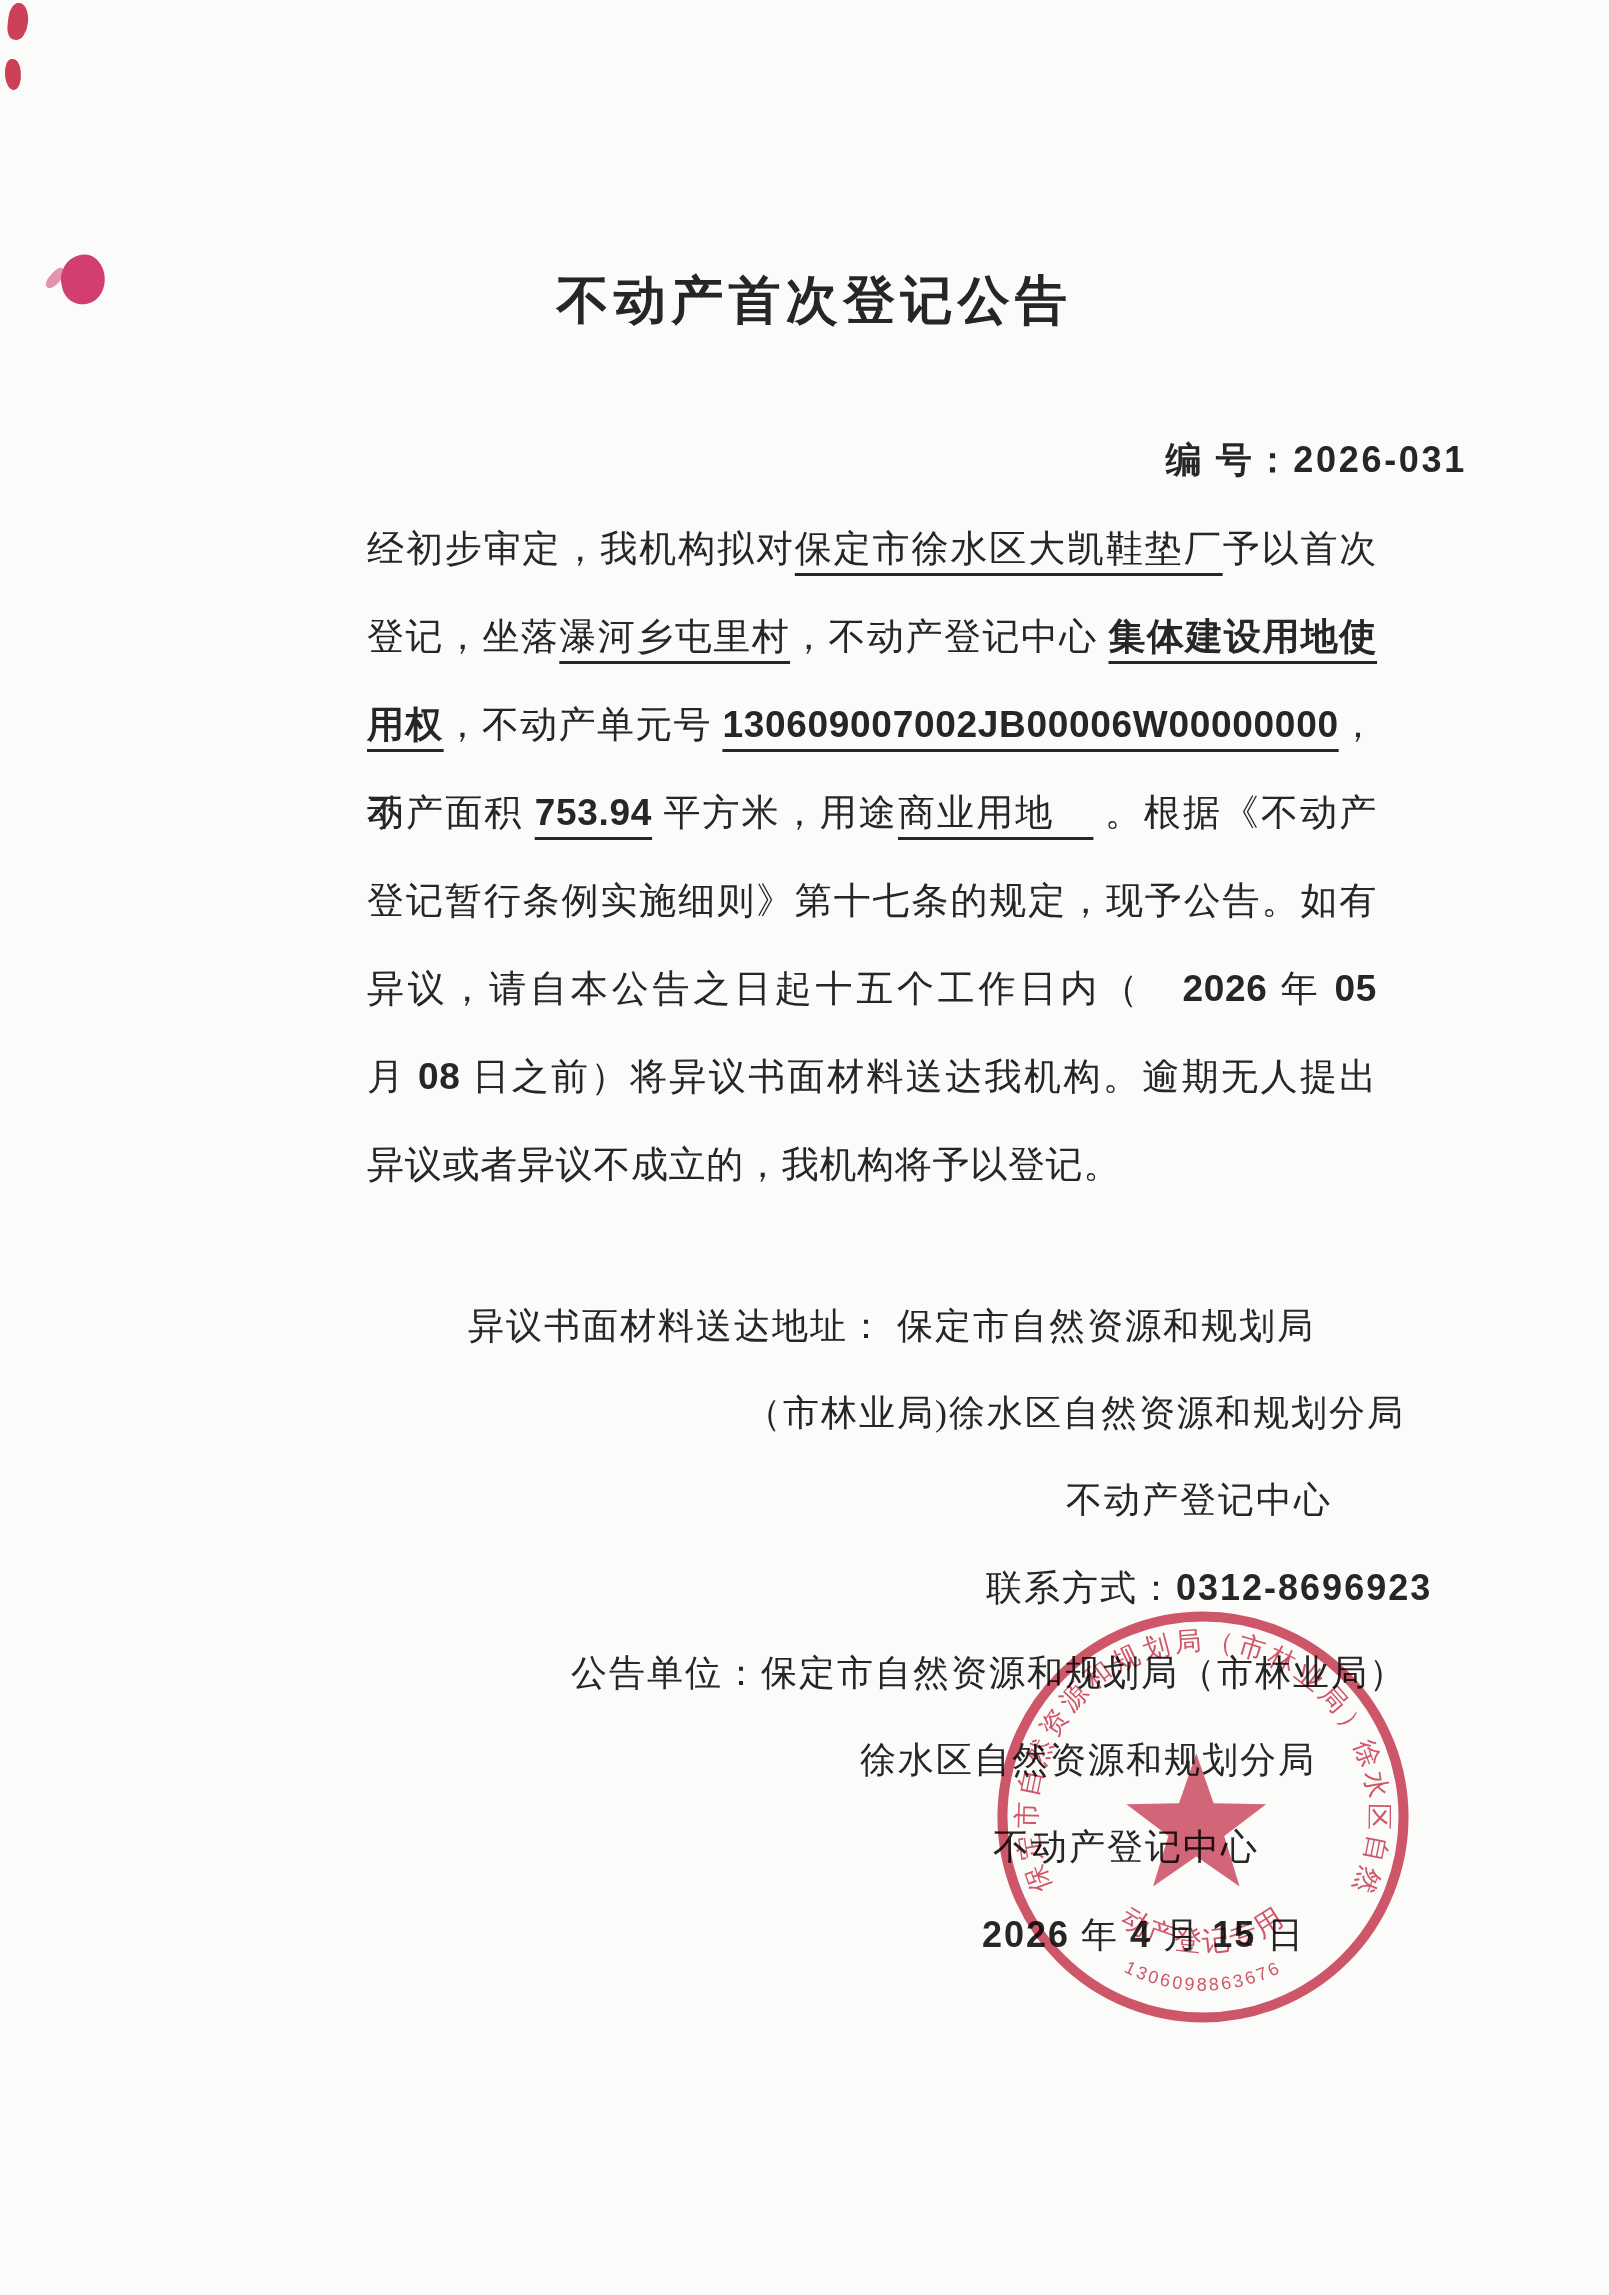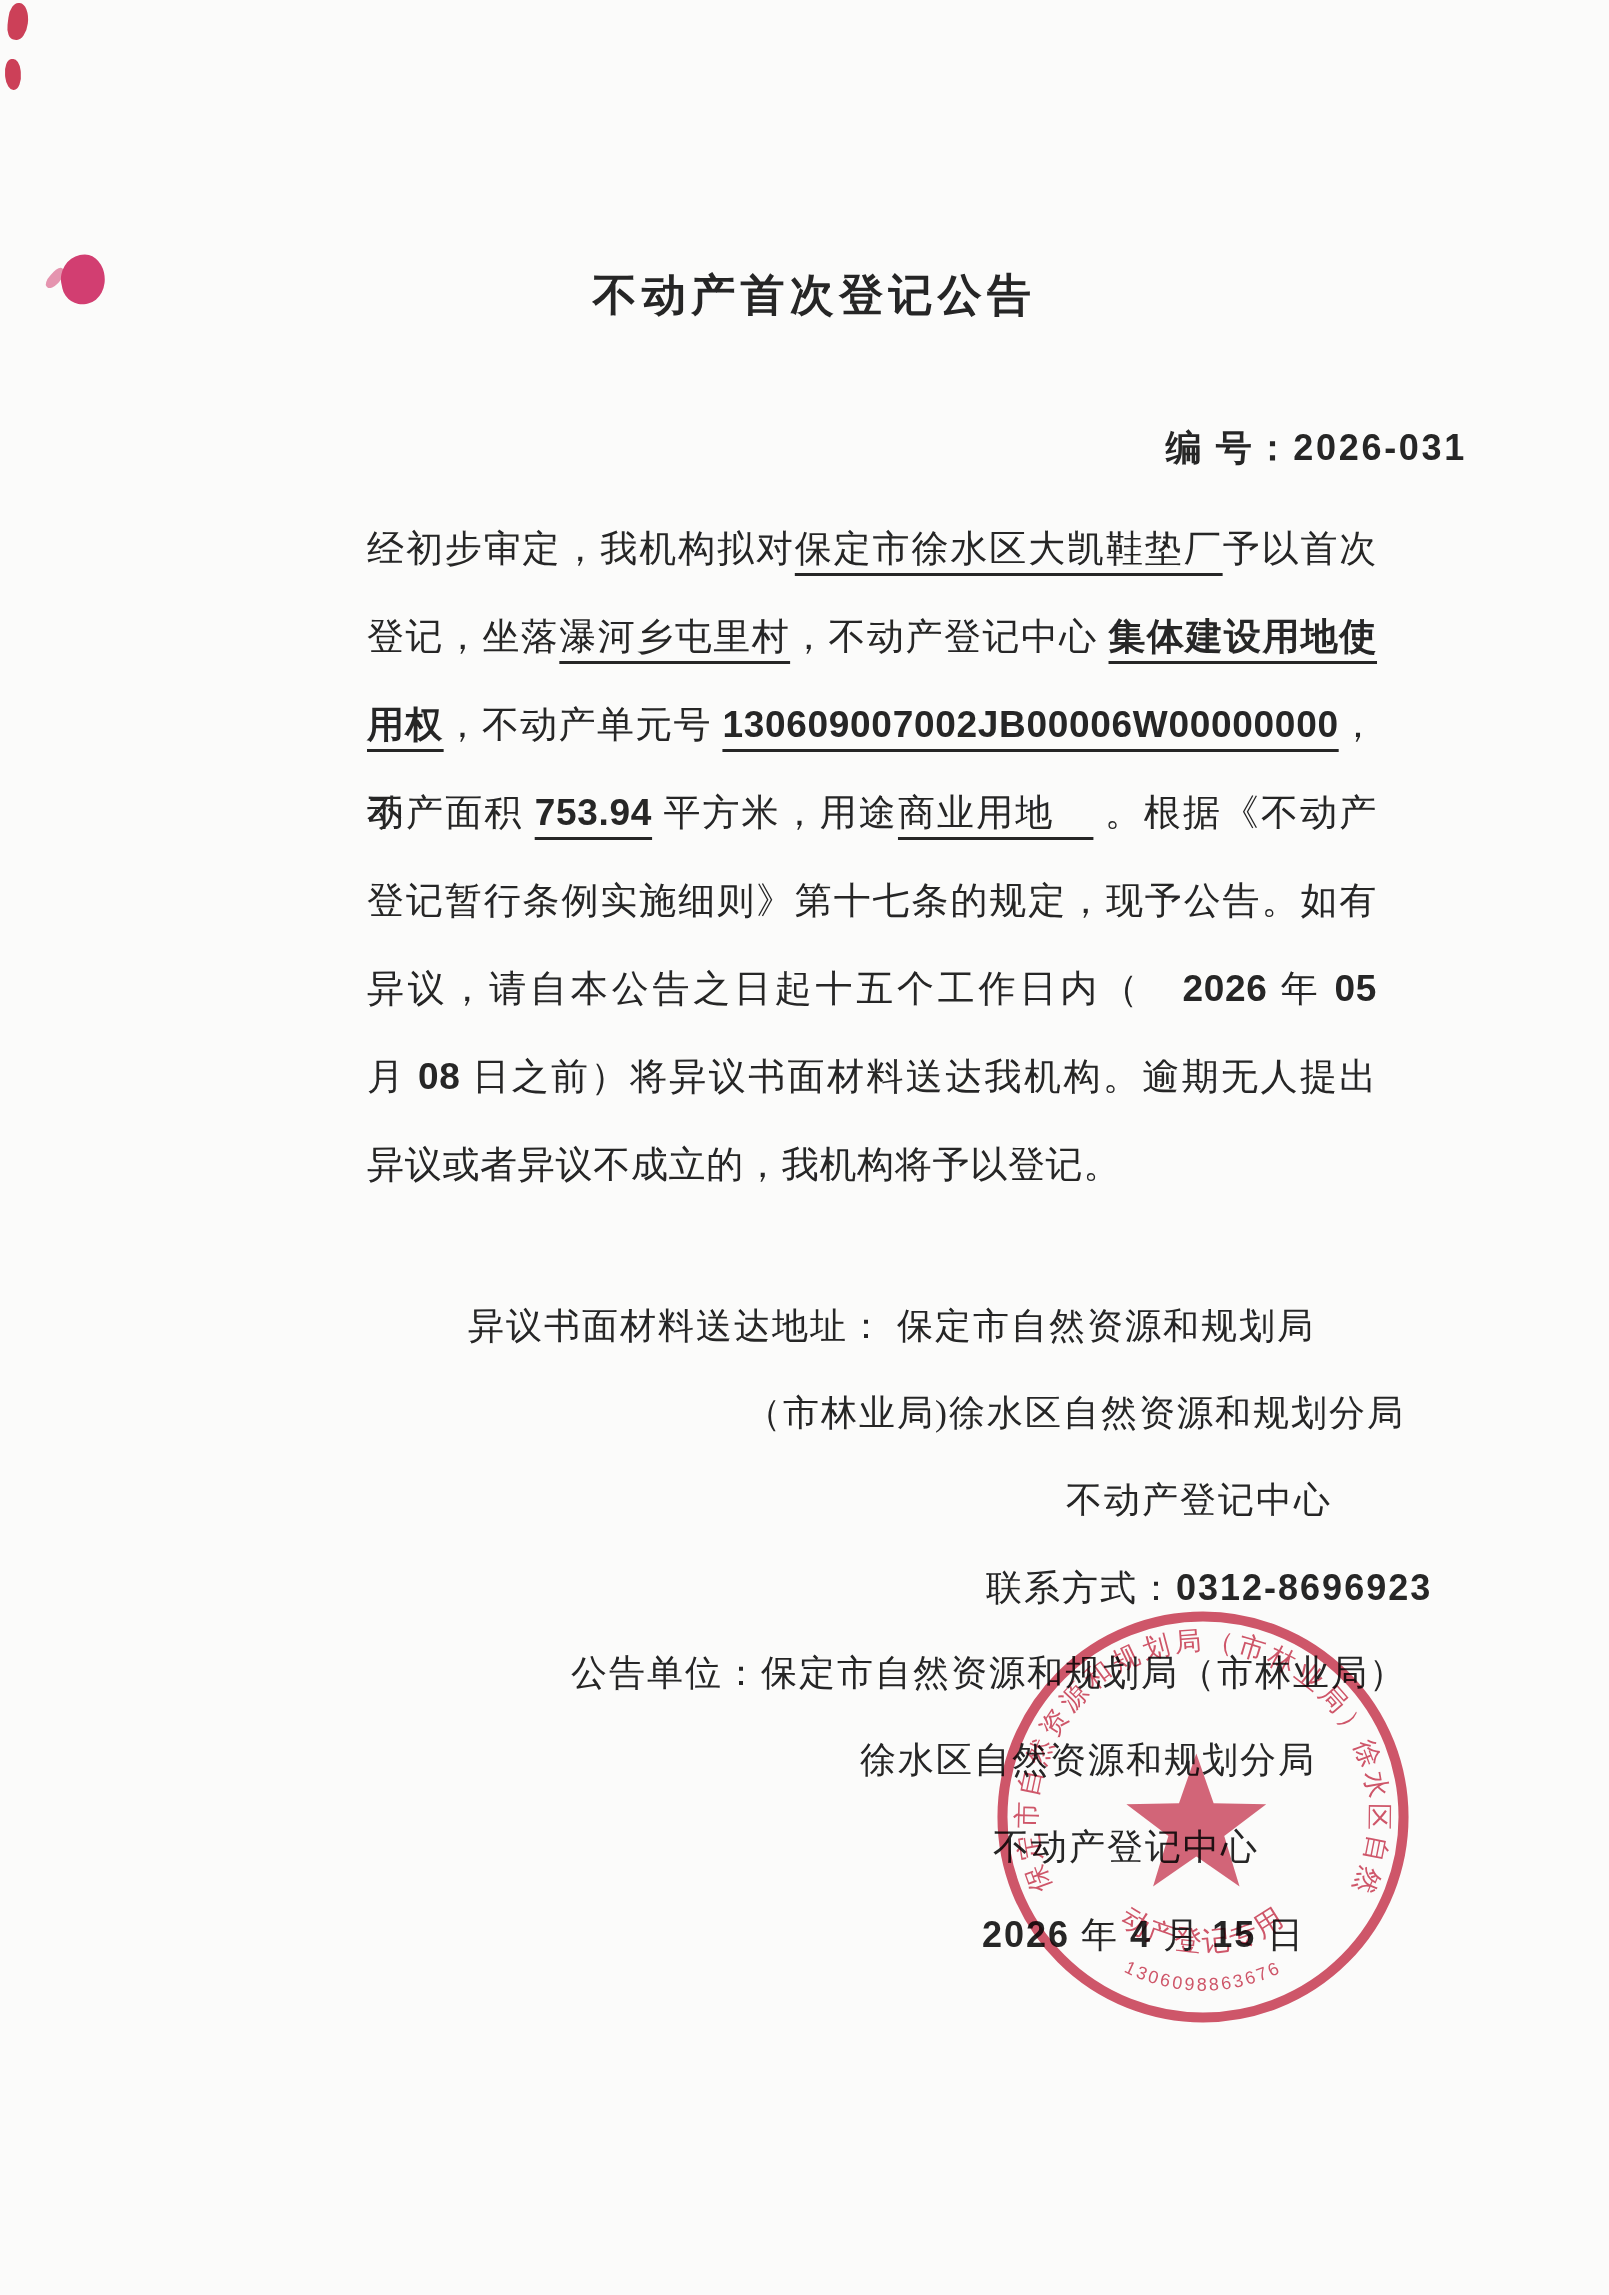--- a/index.html
+++ b/index.html
@@ -7,25 +7,25 @@
   body { background:#e9e9e9; }
   .page {
     position:relative; width:1609px; height:2295px;
     background:#fbfbfa; overflow:hidden;
     font-family:"Liberation Serif","DejaVu Serif",serif;
     color:#262626;
   }
   
   .title {
     position:absolute; top:271px; left:20px; right:0;
-    text-align:center; font-size:44px; font-weight:bold;
+    text-align:center; font-size:52px; font-weight:bold;
     letter-spacing:5.3px; line-height:1.15;
   }
   .doc-no {
-    position:absolute; top:424px; right:142px;
+    position:absolute; top:436px; right:142px;
     font-size:36px; font-weight:bold; letter-spacing:2.7px; white-space:nowrap;
   }
   .doc-no .num, .bline .b, .sig-line .b, .contact-num {
     font-family:"Liberation Sans","DejaVu Sans",sans-serif;
   }
   
   .body-block {
     position:absolute; left:367px; top:505px; width:1010px;
     font-size:37px;
   }

